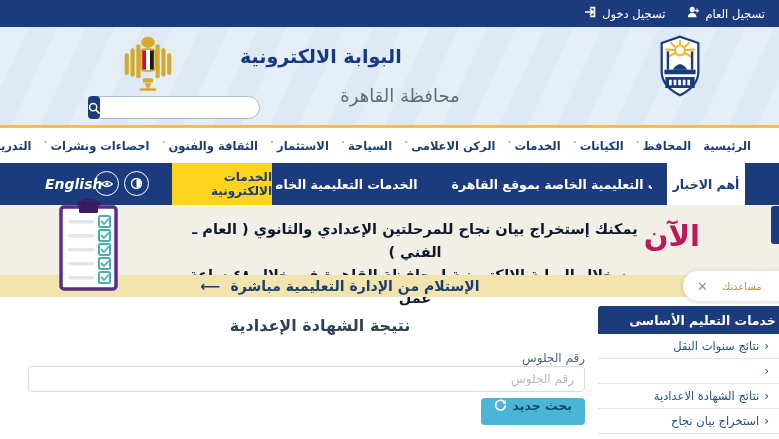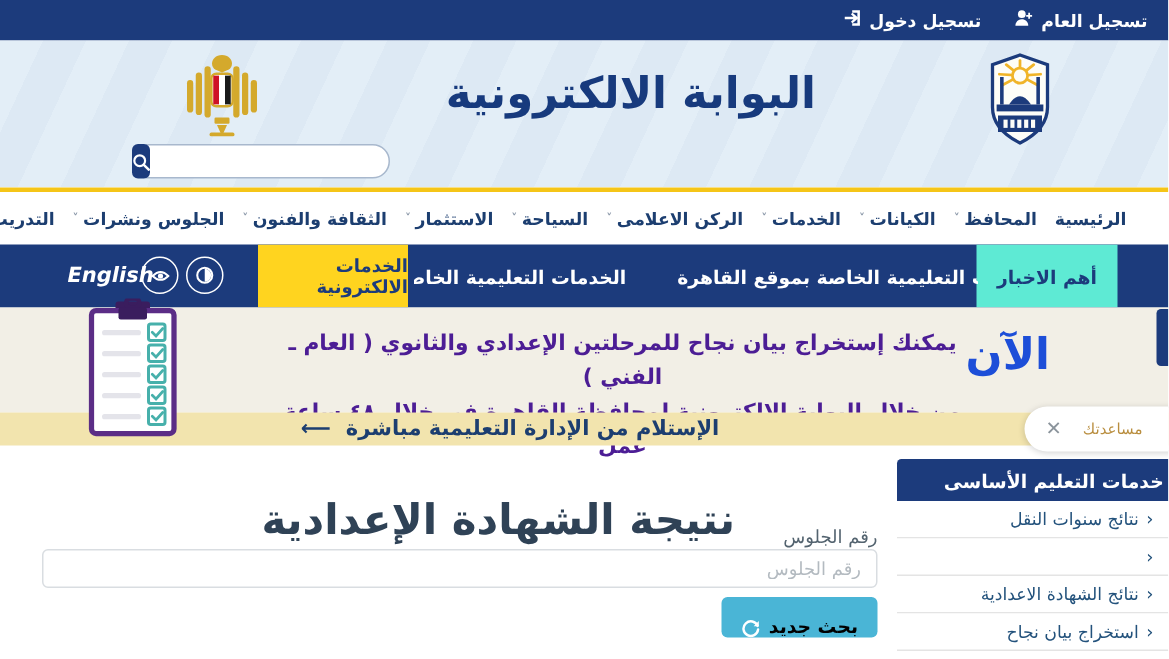--- a/index.html
+++ b/index.html
@@ -14,21 +14,21 @@
   .topbar {
     position:absolute; left:0; top:0; width:779px; height:27px;
     background:#1c3b7c;
   }
   .topbar-inner {
     position:absolute; right:14px; top:0; height:27px;
     display:flex; align-items:center; gap:22px;
   }
   .topbar-link {
     display:flex; align-items:center; gap:5px;
-    color:#ffffff; font-size:11.5px; font-weight:bold; cursor:pointer;
+    color:#ffffff; font-size:11.5px; font-weight:normal; cursor:pointer;
   }
 
   
   .header {
     position:absolute; left:0; top:27px; width:779px; height:98px;
     background:repeating-linear-gradient(115deg,#e3eef7 0 26px,#dde9f4 26px 52px);
   }
   .eagle-wrap { position:absolute; left:122px; top:8px; }
   .search-bar {
     position:absolute; left:88px; top:69px; width:130px; height:23px;
@@ -37,22 +37,22 @@
   .search-btn {
     width:25px; height:23px; background:#1c3b7c; border:none; border-radius:4px;
     display:flex; align-items:center; justify-content:center; cursor:pointer; z-index:2;
   }
   .search-input {
     flex:1; height:23px; margin-left:-3px; border:1px solid #a8b8cd;
     border-radius:0 12px 12px 0; background:#fff; outline:none;
     padding:0 8px; font-size:11px; font-family:inherit;
   }
   .site-title {
-    position:absolute; left:224px; top:18px; width:320px; text-align:right;
-    color:#173a7d; font-size:29px; font-weight:bold; direction:rtl;
+    position:absolute; left:240px; top:18px; width:320px; text-align:left;
+    color:#173a7d; font-size:19px; font-weight:bold; direction:rtl;
   }
   .site-subtitle {
     position:absolute; left:240px; top:58px; width:320px; text-align:center;
     color:#5f6b77; font-size:18px; direction:rtl;
   }
   .cairo-wrap { position:absolute; left:658px; top:7px; }
 
   
   .mainnav {
     position:absolute; left:0; top:125px; width:779px; height:38px;
@@ -65,22 +65,22 @@
     color:#1c3e70; font-size:11.5px; font-weight:bold;
   }
   .nav-item .chev { color:#8a97a8; font-size:8px; }
 
   
   .newsbar {
     position:absolute; left:0; top:163px; width:779px; height:42px;
     background:#1c3b7c; overflow:hidden;
   }
   .news-label {
-    position:absolute; right:34px; top:0; width:94px; height:42px;
-    background:#5eead4; color:#1c3b7c; font-size:12.5px; font-weight:bold;
+    position:absolute; right:34px; top:0; width:78px; height:42px;
+    background:#ffffff; color:#1c3b7c; font-size:12.5px; font-weight:bold;
     display:flex; align-items:center; justify-content:center; direction:rtl; cursor:pointer;
   }
   .ticker {
     position:absolute; left:276px; top:0; width:376px; height:42px;
     overflow:hidden; direction:rtl; white-space:nowrap;
     display:flex; align-items:center;
   }
   .ticker-inner { margin-right:-46px; color:#ffffff; font-size:12.5px; font-weight:bold; }
   .ticker-inner .gap { display:inline-block; width:34px; }
   .eservices-label {
@@ -96,58 +96,58 @@
     position:absolute; left:45px; top:0; height:42px; display:flex; align-items:center;
     color:#ffffff; font-size:14px; font-weight:bold; font-style:italic; cursor:pointer;
   }
 
   
   .announce {
     position:absolute; left:0; top:205px; width:779px; height:70px;
     background:#f2efe6;
   }
   .now-label {
-    position:absolute; right:79px; top:14px; color:#1d4ed8;
+    position:absolute; right:79px; top:14px; color:#be185d;
     font-size:29px; font-weight:bold; direction:rtl;
   }
   .announce-text {
     position:absolute; left:185px; top:13px; width:460px; text-align:center;
-    color:#4c1d95; font-size:14.5px; font-weight:bold; line-height:23px; direction:rtl;
+    color:#0f172a; font-size:14.5px; font-weight:bold; line-height:23px; direction:rtl;
   }
   .strip {
     position:absolute; left:0; top:275px; width:779px; height:22px;
     background:#f2e4ae;
   }
   .strip-text {
     position:absolute; left:120px; top:0; width:440px; height:22px;
     display:flex; align-items:center; justify-content:center; gap:10px; direction:rtl;
     color:#1c3e70; font-size:14px; font-weight:bold;
   }
   .clipboard-wrap { position:absolute; left:57px; top:199px; z-index:3; }
 
   
   .page-title {
-    position:absolute; left:150px; top:330px; width:340px; text-align:right;
-    color:#2f4256; font-size:28px; font-weight:bold; direction:rtl;
+    position:absolute; left:150px; top:316px; width:340px; text-align:center;
+    color:#2f4256; font-size:16px; font-weight:bold; direction:rtl;
   }
   .seat-label {
     position:absolute; right:194px; top:351px; color:#53636f; font-size:12px; direction:rtl;
   }
   .seat-input {
     position:absolute; left:28px; top:366px; width:557px; height:26px;
     border:1px solid #d9dde1; border-radius:4px; background:#fff; outline:none;
     direction:rtl; padding:0 10px; font-size:12px; font-family:inherit; color:#333;
   }
   .seat-input::placeholder { color:#b3bac0; }
   .btn-row {
     position:absolute; right:194px; top:398px; display:flex; direction:rtl; gap:8px;
   }
   .btn {
-    height:27px; background:#4ab5d6; color:#000000; border:none; border-radius:4px;
-    display:flex; align-items:flex-end; gap:6px; padding:0 13px; cursor:pointer;
+    height:27px; background:#4ab5d6; color:#0c4a6e; border:none; border-radius:4px;
+    display:flex; align-items:flex-start; gap:6px; padding:0 13px; cursor:pointer;
     font-size:12.5px; font-weight:bold; font-family:inherit; direction:rtl;
   }
 
   
   .helper {
     position:absolute; right:-16px; top:271px; width:112px; height:30px;
     background:#ffffff; border-radius:16px; box-shadow:0 1px 5px rgba(0,0,0,0.18);
     display:flex; align-items:center; z-index:6; padding:0 14px; gap:14px;
   }
   .helper-close { color:#8b949c; font-size:13px; cursor:pointer; }
@@ -228,20 +228,21 @@
     <div class="search-bar">
       <button class="search-btn">
         <svg width="12" height="12" viewBox="0 0 14 14">
             <circle cx="6" cy="6" r="4.2" fill="none" stroke="#fff" stroke-width="1.7"></circle>
             <line x1="9.2" y1="9.2" x2="13" y2="13" stroke="#fff" stroke-width="1.9" stroke-linecap="round"></line>
           </svg>
       </button>
       <input class="search-input" type="text" style="">
     </div>
     <div class="site-title">البوابة الالكترونية</div>
+    <div class="site-subtitle">محافظة القاهرة</div>
     <div class="cairo-wrap">
       <svg width="44" height="64" viewBox="0 0 48 68">
         <path d="M24 2 L44 9 V40 Q44 56 24 66 Q4 56 4 40 V9 Z" fill="#fdfdf8" stroke="#1c3b7c" stroke-width="2.4"></path>
         <g stroke="#f0b428" stroke-width="2" stroke-linecap="round">
           <line x1="24" y1="17" x2="24" y2="6"></line>
             <line x1="24" y1="17" x2="34" y2="9"></line>
           <line x1="24" y1="17" x2="14" y2="9"></line>
             <line x1="24" y1="17" x2="39" y2="16"></line>
           <line x1="24" y1="17" x2="9" y2="16"></line>
             <line x1="24" y1="17" x2="37" y2="24"></line>
@@ -292,21 +293,21 @@
       </span>
     <span class="nav-item">
         <span>الاستثمار</span>
         <span class="chev">˅</span>
       </span>
     <span class="nav-item">
         <span>الثقافة والفنون</span>
         <span class="chev">˅</span>
       </span>
     <span class="nav-item">
-        <span>الجلوس ونشرات</span>
+        <span>احصاءات ونشرات</span>
         <span class="chev">˅</span>
       </span>
     <span class="nav-item">
         <span>التدريب</span>
       </span>
 
   </nav>
 
   <div class="newsbar">
     <div class="news-label">أهم الاخبار</div>

